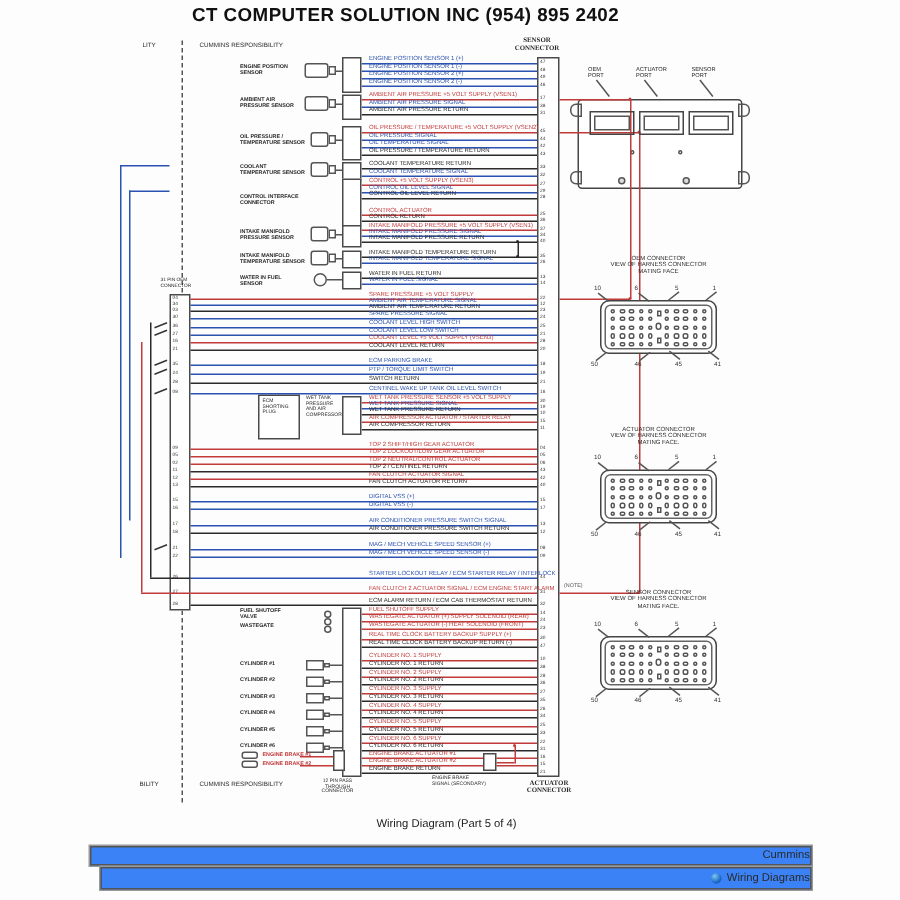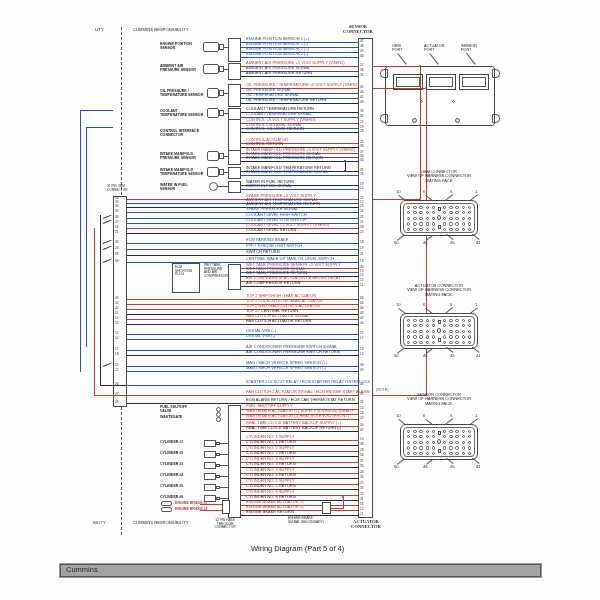--- a/index.html
+++ b/index.html
@@ -8,28 +8,29 @@
   .t{position:absolute;white-space:pre-line;line-height:1.12;color:#2a2a2a;}
   .line{position:absolute;height:1px;}
   .box{position:absolute;border:1px solid #4a4a4a;background:#fff;box-sizing:border-box;}
   .pin{position:absolute;font-size:3.2px;color:#333;text-align:left;line-height:1;}
   .dot{position:absolute;width:2.4px;height:2.4px;border-radius:50%;}
   .face{position:absolute;border:1.3px solid #444;border-radius:6px;background:#fff;box-sizing:border-box;}
   .face-inner{position:absolute;border:0.8px solid #666;border-radius:4px;}
   .pinc{position:absolute;width:3.4px;height:3.4px;border:0.7px solid #555;border-radius:50%;box-sizing:border-box;background:#fff;}
   .callout{font-size:4.2px;color:#333;position:absolute;line-height:1;}
   .serifb{font-family:"Liberation Serif","DejaVu Serif",serif;font-weight:bold;}
-  .footer-bar{position:absolute;background:#a3a3a3;border:1px solid #555;box-shadow:0 0 0 1px #999;box-sizing:border-box;display:flex;align-items:center;}
+  .footer-bar{position:absolute;background:#3b82f6;border:1px solid #555;box-shadow:0 0 0 1px #999;box-sizing:border-box;display:flex;align-items:center;justify-content:flex-end;}
   .ball{width:7px;height:7px;border-radius:50%;background:radial-gradient(circle at 35% 30%, #7fc4f4, #1668c4 65%, #0a3f86);margin:0 4px 0 6px;}
 </style>
 </head>
 <body>
 
 <div class="abs" id="page" style="left:0;top:0;width:600px;height:600px;">
 
+  <div class="t" style="left:128px;top:3px;font-size:12.5px;font-weight:bold;letter-spacing:0.3px;color:#111;white-space:nowrap;">CT COMPUTER SOLUTION INC  (954) 895 2402</div>
 
   <div class="t" style="left:95px;top:28px;font-size:4.2px;">LITY</div>
   <div class="t" style="left:133px;top:28px;font-size:4.2px;">CUMMINS  RESPONSIBILITY</div>
   <div class="t" style="left:93px;top:521px;font-size:4.2px;">BILITY</div>
   <div class="t" style="left:133px;top:521px;font-size:4.2px;">CUMMINS  RESPONSIBILITY</div>
 
   <div class="abs" style="left:121px;top:27px;height:508px;border-left:1px dashed #555;"></div>
 
   <div class="t serifb" style="left:336px;top:24px;width:44px;font-size:4.6px;text-align:center;">SENSOR
 CONNECTOR</div>
@@ -65,20 +66,24 @@
     <div class="pinc" style="left:420px;top:100px;"></div>
     <div class="pinc" style="left:452px;top:100px;"></div>
     <div class="pinc" style="left:412px;top:118px;width:5px;height:5px;background:#ddd;"></div>
     <div class="pinc" style="left:455px;top:118px;width:5px;height:5px;background:#ddd;"></div>
   </div>
 
   <div class="t" style="left:251px;top:545px;font-size:7.5px;color:#222;">Wiring Diagram (Part 5 of 4)</div>
 
   <div class="footer-bar" style="left:60px;top:564px;width:481px;height:13px;">
     <span class="t" style="position:static;font-size:7.5px;margin-left:5px;">Cummins</span>
+  </div>
+  <div class="footer-bar" style="left:67px;top:578px;width:474px;height:15px;">
+    <span class="ball"></span>
+    <span class="t" style="position:static;font-size:7.5px;">Wiring Diagrams</span>
   </div>
 <div class="line" style="left: 241px; top: 42px; width: 117px; background: rgb(43, 82, 176);"></div>
     <div class="t" style="left: 246px; top: 37.4px; font-size: 4px; color: rgb(43, 82, 176); white-space: nowrap;">ENGINE POSITION SENSOR 1 (+)</div>
     <div class="pin" style="left: 360px; top: 40.4px; width: 11px;">47</div>
     <div class="line" style="left: 241px; top: 47px; width: 117px; background: rgb(43, 82, 176);"></div>
     <div class="t" style="left: 246px; top: 42.4px; font-size: 4px; color: rgb(43, 82, 176); white-space: nowrap;">ENGINE POSITION SENSOR 1 (-)</div>
     <div class="pin" style="left: 360px; top: 45.4px; width: 11px;">48</div>
     <div class="line" style="left: 241px; top: 52px; width: 117px; background: rgb(43, 82, 176);"></div>
     <div class="t" style="left: 246px; top: 47.4px; font-size: 4px; color: rgb(43, 82, 176); white-space: nowrap;">ENGINE POSITION SENSOR 2 (+)</div>
     <div class="pin" style="left: 360px; top: 50.4px; width: 11px;">49</div>

